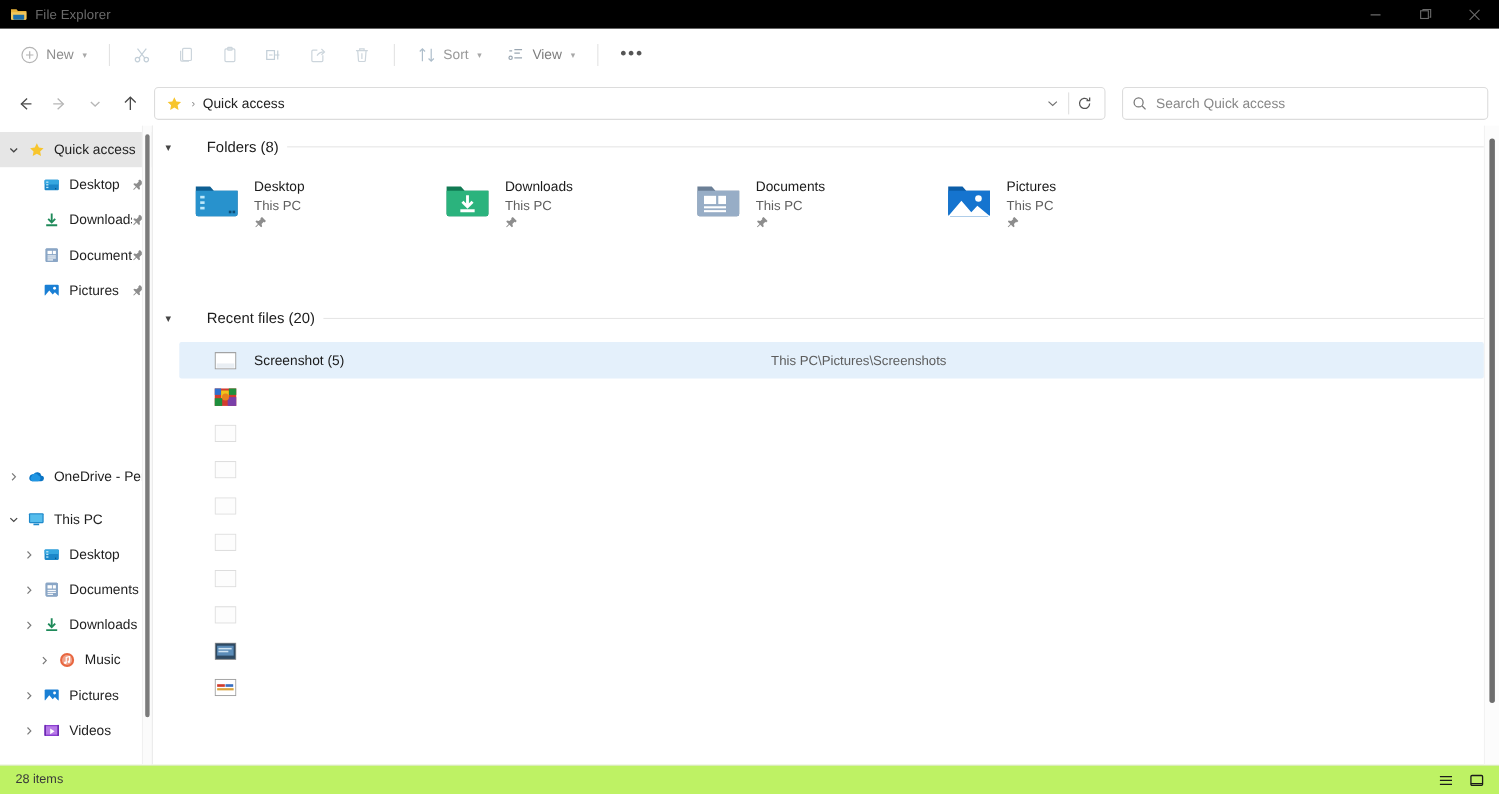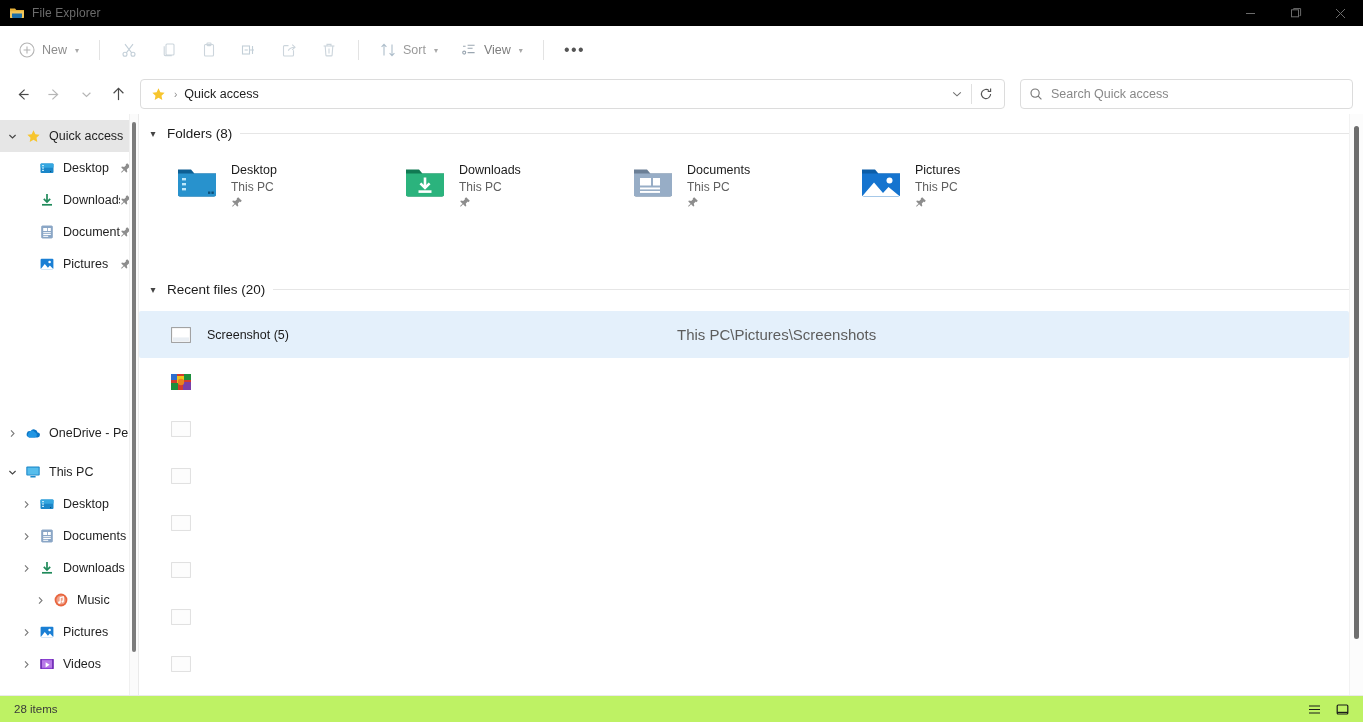--- a/index.html
+++ b/index.html
@@ -103,40 +103,40 @@
   .sb-track {
     position: absolute; right: 0; top: 0; width: 9px; height: 100%; background: #fbfbfb;
     border-left: 1px solid #f0f0f0;
   }
 
   
   .content { flex: 1 1 auto; position: relative; overflow: hidden; background: #fff;
     border-left: 1px solid #eaeaea; }
   .group-head { display: flex; align-items: center; gap: 8px; padding: 0 14px 0 8px; margin-top: 12px; }
   .group-chev { font-size: 10px; color: #444; width: 12px; text-align:center; }
-  .group-title { font-size: 13.5px; color: #1b1b1b; white-space: nowrap; }
+  .group-title { font-size: 13.5px; color: #1b1b1b; white-space: nowrap; margin-left: 21px; }
   .group-rule { flex: 1 1 auto; height: 1px; background: #e6e6e6; }
 
   .folder-grid { display: flex; padding: 14px 0 0 30px; }
   .folder-tile { width: 228px; display: flex; gap: 12px; align-items: flex-start; padding: 4px 6px; border-radius: 4px; }
   .folder-ico { width: 44px; height: 44px; flex: 0 0 44px; }
   .folder-meta { padding-top: 3px; }
   .folder-name { font-size: 12.5px; color: #1b1b1b; line-height: 16px; }
   .folder-sub { font-size: 12px; color: #5f5f5f; line-height: 16px; margin-top: 1px; }
   .folder-pin { color: #8d8d8d; font-size: 11px; margin-top: 1px; display:block; }
 
   .file-list { margin-top: 14px; }
   .file-row {
-    height: 47px; display: flex; align-items: center; padding: 0 0 0 32px;
-    margin: 0 14px 0 0;
+    height: 33px; display: flex; align-items: center; padding: 0 0 0 32px;
+    margin: 0 14px 0 24px;
   }
   .file-row.selected { background: #e4f0fb; border-radius: 2px; }
   .file-ico { width: 22px; height: 20px; flex: 0 0 22px; margin-right: 14px; display:flex; align-items:center; }
   .file-name { font-size: 12.5px; color: #1b1b1b; width: 470px; white-space: nowrap; overflow: hidden; }
-  .file-path { font-size: 15px; color: #5d5d5d; white-space: nowrap; }
+  .file-path { font-size: 12px; color: #5d5d5d; white-space: nowrap; }
 
   .content-scroll-track {
     position: absolute; right: 0; top: 0; width: 14px; height: 100%;
     background: #fcfcfc; border-left: 1px solid #f2f2f2;
   }
   .content-scroll-thumb {
     position: absolute; right: 4px; top: 12px; width: 5px; height: 513px;
     background: #6e6e6e; border-radius: 3px;
   }
 

